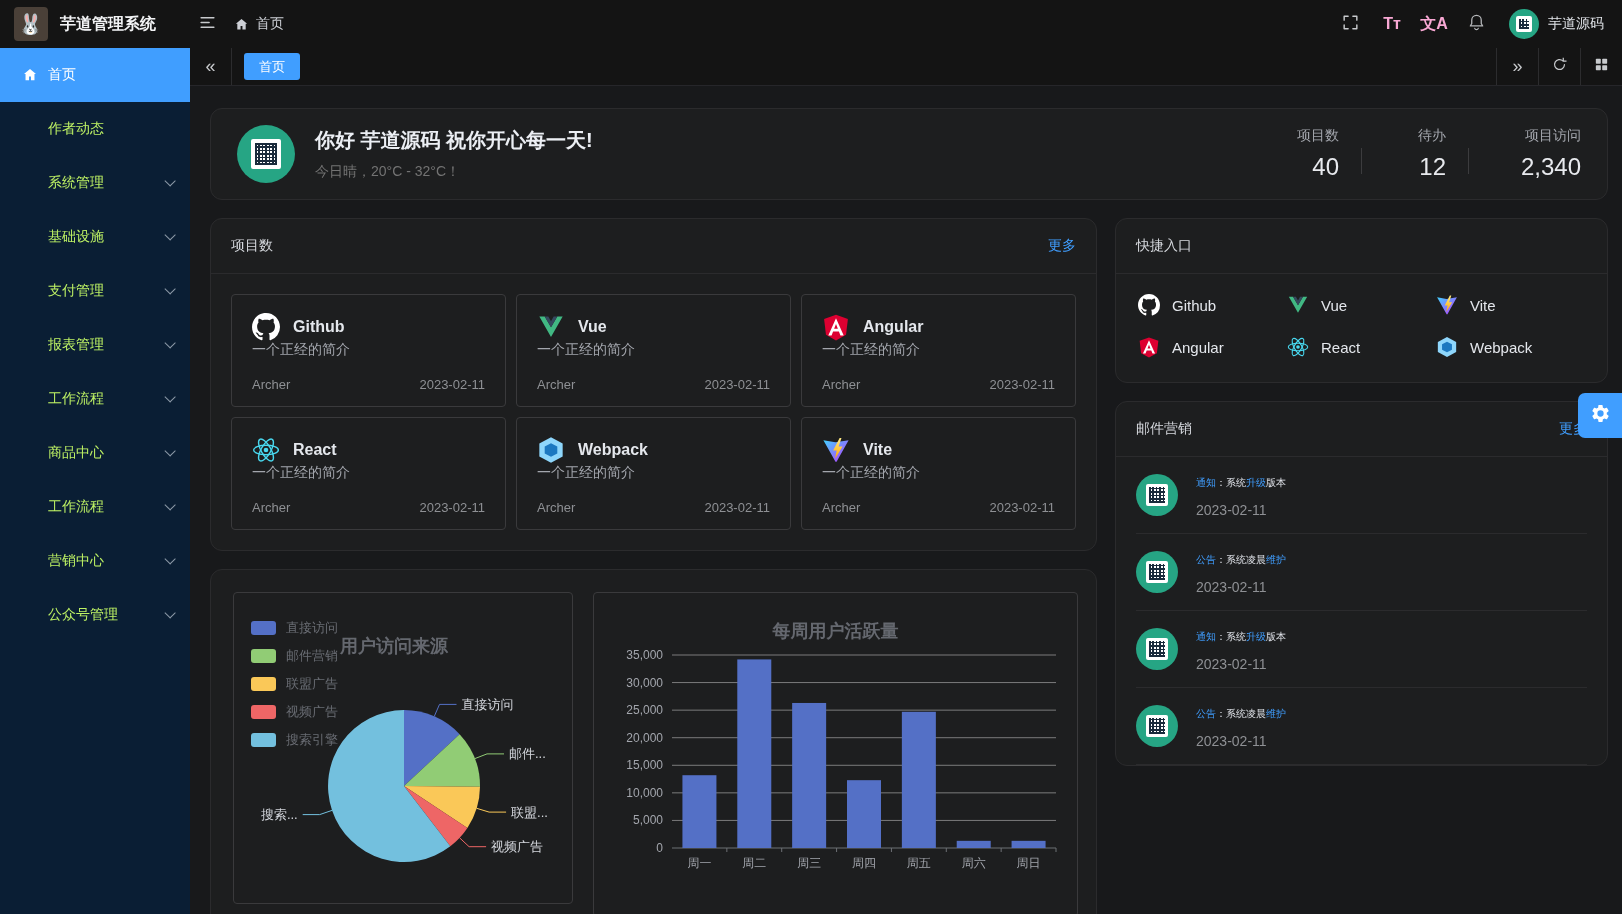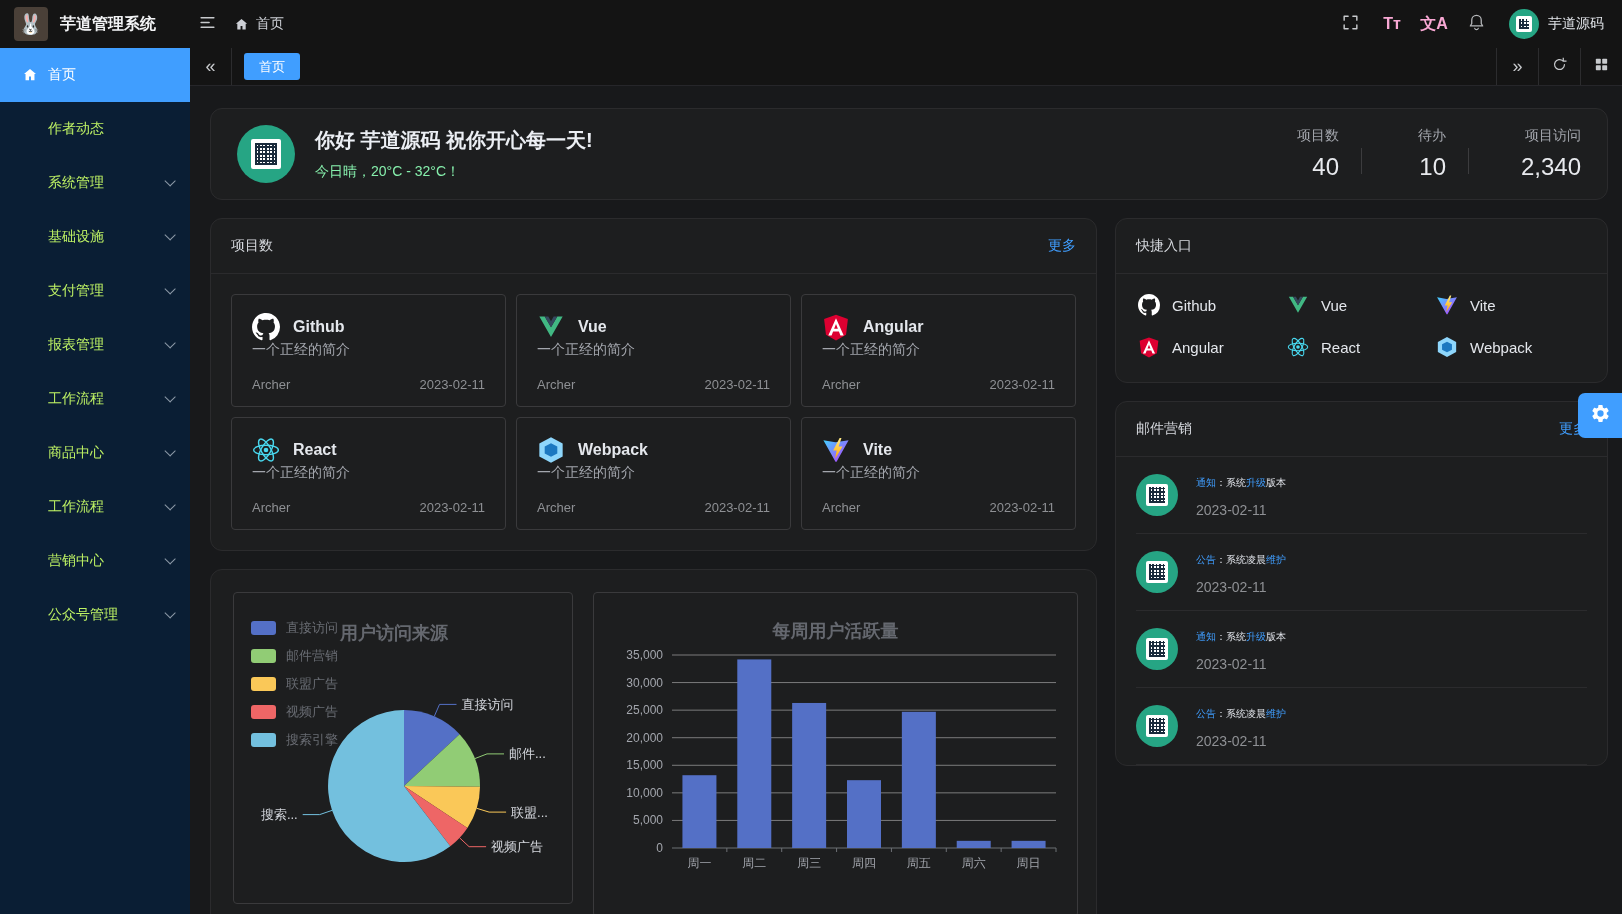--- a/index.html
+++ b/index.html
@@ -59,21 +59,21 @@
   .card { background:#1d1e1f; border:1px solid #2b2b2d; border-radius:12px; }
   .card-hd { height:55px; display:flex; align-items:center; justify-content:space-between;
     padding:0 20px; border-bottom:1px solid #2b2b2d; }
   .card-hd .t { font-size:14px; color:#d6d9de; }
   .link { font-size:14px; color:#409eff; cursor:pointer; }
 
   
   .greet { height:92px; display:flex; align-items:center; padding:0 26px; }
   .greet-txt { margin-left:20px; }
   .greet-title { font-size:20px; font-weight:600; color:#eceff4; }
-  .greet-sub { font-size:14px; color:#86efac; margin-top:9px; }
+  .greet-sub { font-size:14px; color:#737373; margin-top:9px; }
   .stats { margin-left:auto; display:flex; align-items:center; }
   .stat { text-align:right; min-width:62px; }
   .stat-label { font-size:14px; color:#a3a6ad; }
   .stat-value { font-size:24px; color:#e8eaee; margin-top:8px; }
   .stat-div { width:1px; height:26px; background:#3c3c3e; margin:14px 22px 0; }
 
   .cols { display:flex; gap:18px; margin-top:18px; align-items:flex-start; }
   .col-l { width:887px; flex:none; }
   .col-r { flex:1; }
 
@@ -86,21 +86,21 @@
   .proj-desc { font-size:14px; color:#a3a6ad; margin-top:0; }
   .proj-foot { display:flex; justify-content:space-between; margin-top:18px;
     font-size:13px; color:#8e9094; }
 
   
   .charts { margin-top:18px; padding:22px; display:flex; gap:20px; }
   .chart-card { border:1px solid #3a3a3c; border-radius:4px; position:relative; background:#1d1e1f; }
   .pie-card { width:340px; height:312px; flex:none; }
   .bar-card { flex:1; height:325px; }
   .chart-title { position:absolute; font-size:18px; font-weight:600; color:#65686f; }
-  .pie-title { left:106px; top:28px; }
+  .pie-title { left:106px; top:41px; }
   .bar-title { left:0; right:0; top:26px; text-align:center; }
   .legend { position:absolute; left:17px; top:26px; display:flex; flex-direction:column; gap:10px; }
   .lg-item { display:flex; align-items:center; gap:10px; }
   .lg-swatch { width:25px; height:14px; border-radius:3px; }
   .lg-label { font-size:13px; color:#696c73; }
 
   
   .quick-grid { padding:20px 22px 24px; display:grid; grid-template-columns:repeat(3,1fr); row-gap:20px; }
   .q-item { display:flex; align-items:center; gap:12px; cursor:pointer; }
   .q-item svg { width:22px; height:22px; }
@@ -322,21 +322,21 @@
       <div class="greet-sub">今日晴，20°C - 32°C！</div>
     </div>
     <div class="stats">
       <div class="stat">
         <div class="stat-label">项目数</div>
         <div class="stat-value">40</div>
       </div>
       <div class="stat-div"></div>
       <div class="stat">
         <div class="stat-label">待办</div>
-        <div class="stat-value">10</div>
+        <div class="stat-value">12</div>
       </div>
       <div class="stat-div"></div>
       <div class="stat" style="min-width:90px;">
         <div class="stat-label">项目访问</div>
         <div class="stat-value">2,340</div>
       </div>
     </div>
   </div>
 
   <div class="cols">

